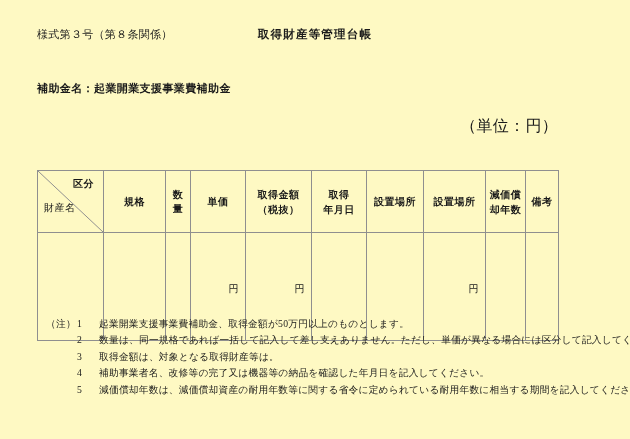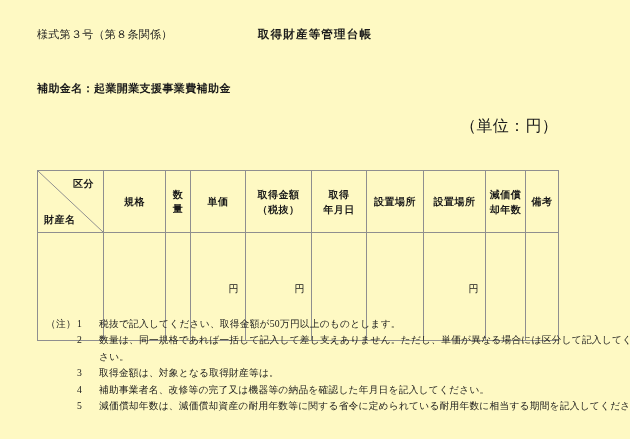--- a/index.html
+++ b/index.html
@@ -102,23 +102,23 @@
     position: absolute;
     right: 9px;
     top: 5px;
     font-size: 10px;
     font-weight: bold;
     letter-spacing: 0.5px;
   }
   th.corner .zaisan {
     position: absolute;
     left: 6px;
-    bottom: 4px;
+    bottom: 16px;
     font-size: 10px;
-    font-weight: bold;
+    font-weight: normal;
     letter-spacing: 0.5px;
   }
   th .stack {
     display: block;
     line-height: 15px;
   }
   th.vertical .stack {
     line-height: 14px;
   }
   td.body-cell {
@@ -270,28 +270,27 @@
           </td>
         </tr>
       </tbody>
     </table>
   </div>
 
   <div class="notes">
     <div class="note-row">
       <span class="note-label">（注）</span>
       <span class="note-num">1</span>
-      <span class="note-text">税抜で記入してください、取得金額が50万円以上のものとします。</span>
+      <span class="note-text">起業開業支援事業費補助金、取得金額が50万円以上のものとします。</span>
     </div>
     <div class="note-row">
       <span class="note-label"></span>
       <span class="note-num">2</span>
       <span class="note-text">数量は、同一規格であれば一括して記入して差し支えありません。ただし、単価が異なる場合には区分して記入してくだ</span>
     </div>
-    <div class="note-cont">さい。</div>
     <div class="note-row">
       <span class="note-label"></span>
       <span class="note-num">3</span>
       <span class="note-text">取得金額は、対象となる取得財産等は。</span>
     </div>
     <div class="note-row">
       <span class="note-label"></span>
       <span class="note-num">4</span>
       <span class="note-text">補助事業者名、改修等の完了又は機器等の納品を確認した年月日を記入してください。</span>
     </div>

